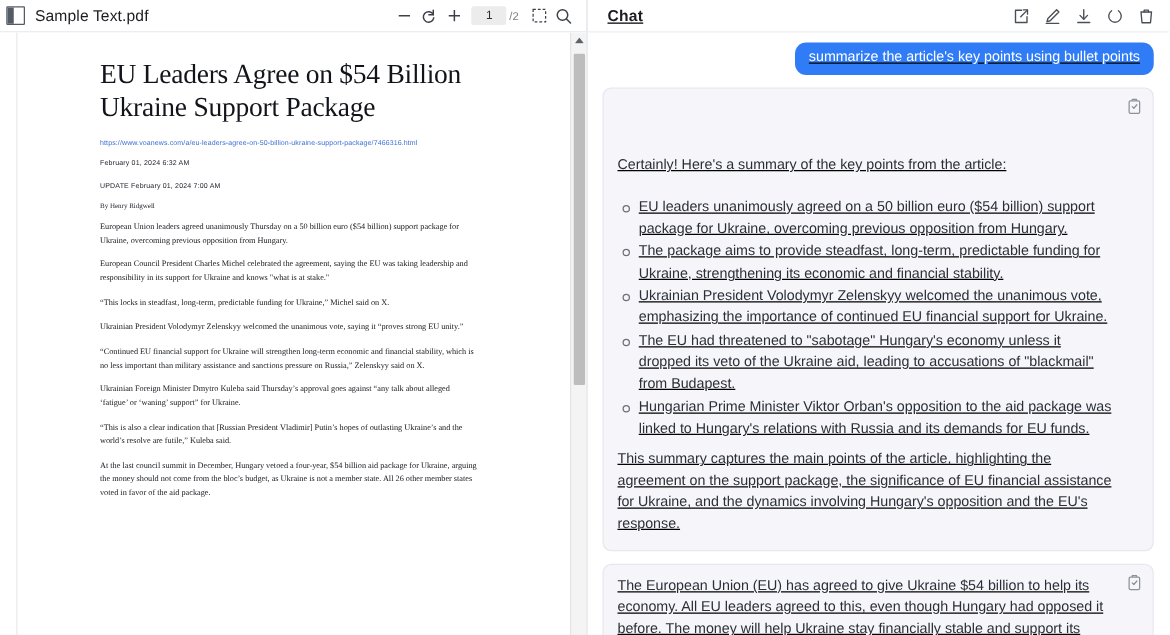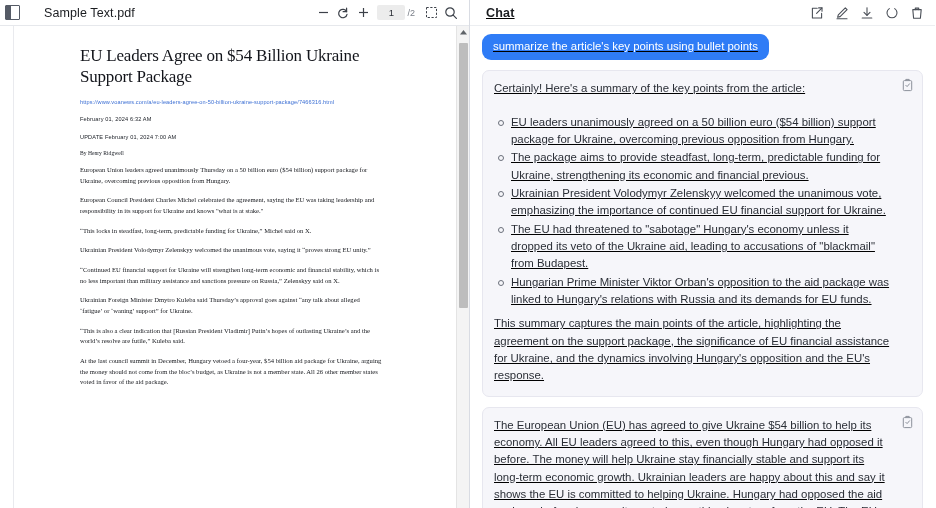--- a/index.html
+++ b/index.html
@@ -18,21 +18,20 @@
     background: #ffffff;
     border-right: 1px solid #d9dce3;
     position: relative;
   }
   .pdf-toolbar {
     height: 26px; min-height: 26px;
     display: flex; align-items: center;
     padding: 0 8px 0 5px;
     background: #ffffff;
     border-bottom: 1px solid #e6e8ec;
-    gap: 16px;
   }
   .sidebar-toggle {
     width: 15px; height: 15px;
     border: 1.5px solid #555b66; border-radius: 1px;
     background: #ffffff;
     display: inline-block; position: relative; flex: none;
     margin-right: 8px; cursor: pointer;
   }
   .sidebar-toggle::before {
     content: ""; position: absolute;
@@ -63,21 +62,21 @@
 
   
   .pdf-body { flex: 1 1 auto; display: flex; position: relative; overflow: hidden; background:#fff; }
   .pdf-gutter-left { width: 14px; background: #ffffff; border-right: 1px solid #e9eaee; flex: none; }
   .pdf-doc {
     flex: 1 1 auto; padding: 20px 74px 0 66px;
     overflow: hidden; position: relative;
   }
   .doc-title {
     font-family: "Liberation Serif", serif;
-    font-size: 17px; line-height: 1.22; color: #12141a;
+    font-size: 22px; line-height: 1.22; color: #12141a;
     font-weight: 400; letter-spacing: -.2px;
     margin-bottom: 11px;
   }
   .doc-url {
     font-family: "Liberation Sans", sans-serif;
     font-size: 5.6px; line-height: 1.55; color: #3c6fd4;
     word-break: break-all; margin-bottom: 8px; letter-spacing: .1px;
   }
   .doc-meta {
     font-family: "Liberation Sans", sans-serif;
@@ -135,21 +134,21 @@
     display: flex; align-items: center; justify-content: center;
   }
   .ch-icon svg { display: block; }
 
   .chat-scroll {
     flex: 1 1 auto; overflow: hidden;
     padding: 8px 12px 0 12px;
     display: flex; flex-direction: column; gap: 10px;
   }
   .msg-row { display: flex; }
-  .msg-row.user { }
+  .msg-row.user { justify-content: flex-end; }
   .msg-row.bot { justify-content: flex-start; }
 
   .bubble-user {
     background: #2f7cf6; color: #ffffff;
     border-radius: 9px;
     padding: 5px 11px 6px 11px;
     font-size: 11.4px; line-height: 1.35;
     max-width: 420px;
   }
   .bubble-bot {
@@ -160,21 +159,21 @@
     font-size: 11.4px; line-height: 1.52;
     color: #2a2e36;
     width: 100%;
     position: relative;
   }
   .copy-icon {
     position: absolute; top: 7px; right: 8px;
     width: 13px; height: 14px; color: #8c919b; cursor: pointer;
   }
   .copy-icon svg { display: block; }
-  .bot-lead { margin-bottom: 6px; }
+  .bot-lead { margin-bottom: 6px; margin-top: 44px; }
   .bot-list { list-style: none; margin: 16px 0 7px 0; padding: 0; }
   .bot-list li {
     position: relative; padding-left: 17px; margin-bottom: 1px;
     line-height: 1.52;
   }
   .bot-list li::before {
     content: ""; position: absolute; left: 4px; top: 6px;
     width: 4px; height: 4px; border: 1px solid #6b707a; border-radius: 50%;
   }
   .bot-para { margin: 0; }
@@ -310,21 +309,21 @@
           <span class="copy-icon">
             <svg width="13" height="14" viewBox="0 0 13 14" fill="none" stroke="currentColor" stroke-width="1" stroke-linejoin="round">
               <rect x="2.3" y="2.6" width="8.4" height="10" rx="1.1"></rect>
               <path d="M4.8 2.6 V1.4 H8.2 V2.6"></path>
               <polyline points="4.8,7.3 6.1,8.6 8.5,5.8" stroke-linecap="round"></polyline>
             </svg>
           </span>
           <div class="bot-lead">Certainly! Here's a summary of the key points from the article:</div>
           <ul class="bot-list">
             <li>EU leaders unanimously agreed on a 50 billion euro ($54 billion) support package for Ukraine, overcoming previous opposition from Hungary.</li>
-            <li>The package aims to provide steadfast, long-term, predictable funding for Ukraine, strengthening its economic and financial previous.</li>
+            <li>The package aims to provide steadfast, long-term, predictable funding for Ukraine, strengthening its economic and financial stability.</li>
             <li>Ukrainian President Volodymyr Zelenskyy welcomed the unanimous vote, emphasizing the importance of continued EU financial support for Ukraine.</li>
             <li>The EU had threatened to "sabotage" Hungary's economy unless it dropped its veto of the Ukraine aid, leading to accusations of "blackmail" from Budapest.</li>
             <li>Hungarian Prime Minister Viktor Orban's opposition to the aid package was linked to Hungary's relations with Russia and its demands for EU funds.</li>
           </ul>
           <p class="bot-para">This summary captures the main points of the article, highlighting the agreement on the support package, the significance of EU financial assistance for Ukraine, and the dynamics involving Hungary's opposition and the EU's response.</p>
         </div>
       </div>
 
 
       <div class="msg-row bot">

